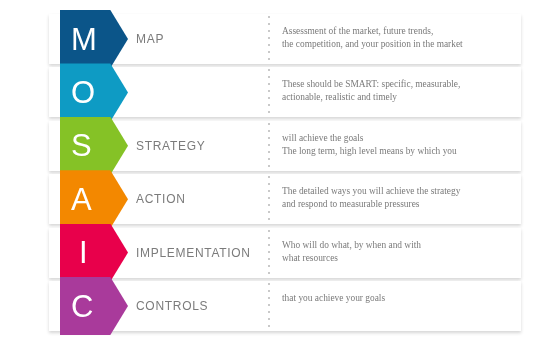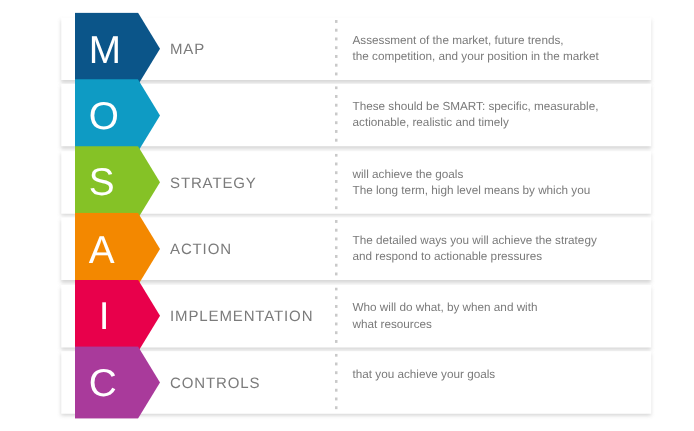--- a/index.html
+++ b/index.html
@@ -100,21 +100,21 @@
   .row-desc {
     position: absolute;
     left: 233px;           
     top: 11px;
     width: 250px;
     font-size: 9.4px;
     line-height: 13px;
     color: #7a7a7a;
     font-family: "Liberation Sans", sans-serif;
   }
-  .row-desc .l2 { display: block; }
+  .row-desc .l2 { display: block; font-family: Liberation Serif, serif; }
 </style>
 </head>
 <body>
 
 <div id="diagram">
   <div class="page-bg"></div>
   <div class="rows">
       <div class="row" style="top: 14px;">
         <div class="chev" style="background: rgb(11, 85, 137);">
           <span class="chev-letter">M</span>
@@ -148,21 +148,21 @@
         </div>
       </div>
       <div class="row" style="top: 174.2px;">
         <div class="chev" style="background: rgb(243, 136, 0);">
           <span class="chev-letter">A</span>
         </div>
         <div class="row-label">ACTION</div>
         <div class="divider"></div>
         <div class="row-desc">
           <span class="l2">The detailed ways you will achieve the strategy</span>
-          <span class="l2">and respond to actionable pressures</span>
+          <span class="l2">and respond to measurable pressures</span>
         </div>
       </div>
       <div class="row" style="top: 227.6px;">
         <div class="chev letter-i" style="background: rgb(232, 0, 75);">
           <span class="chev-letter">I</span>
         </div>
         <div class="row-label">IMPLEMENTATION</div>
         <div class="divider"></div>
         <div class="row-desc">
           <span class="l2">Who will do what, by when and with</span>

